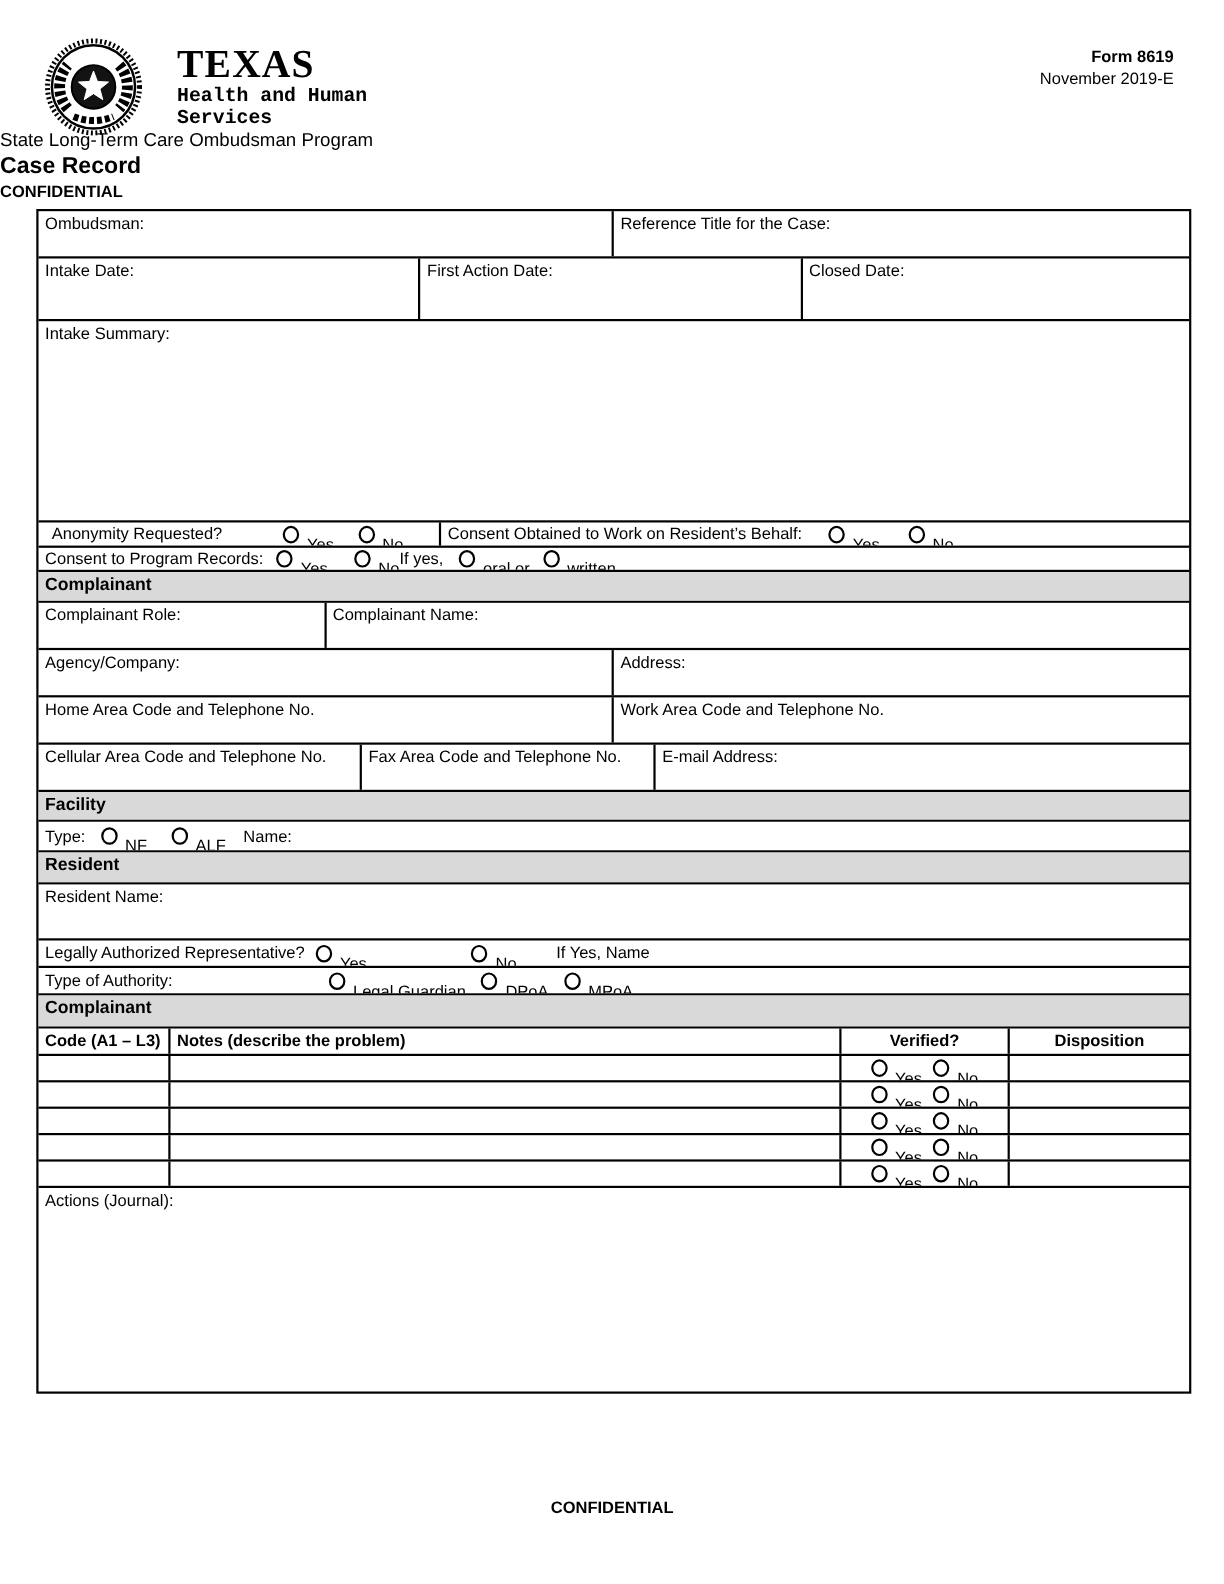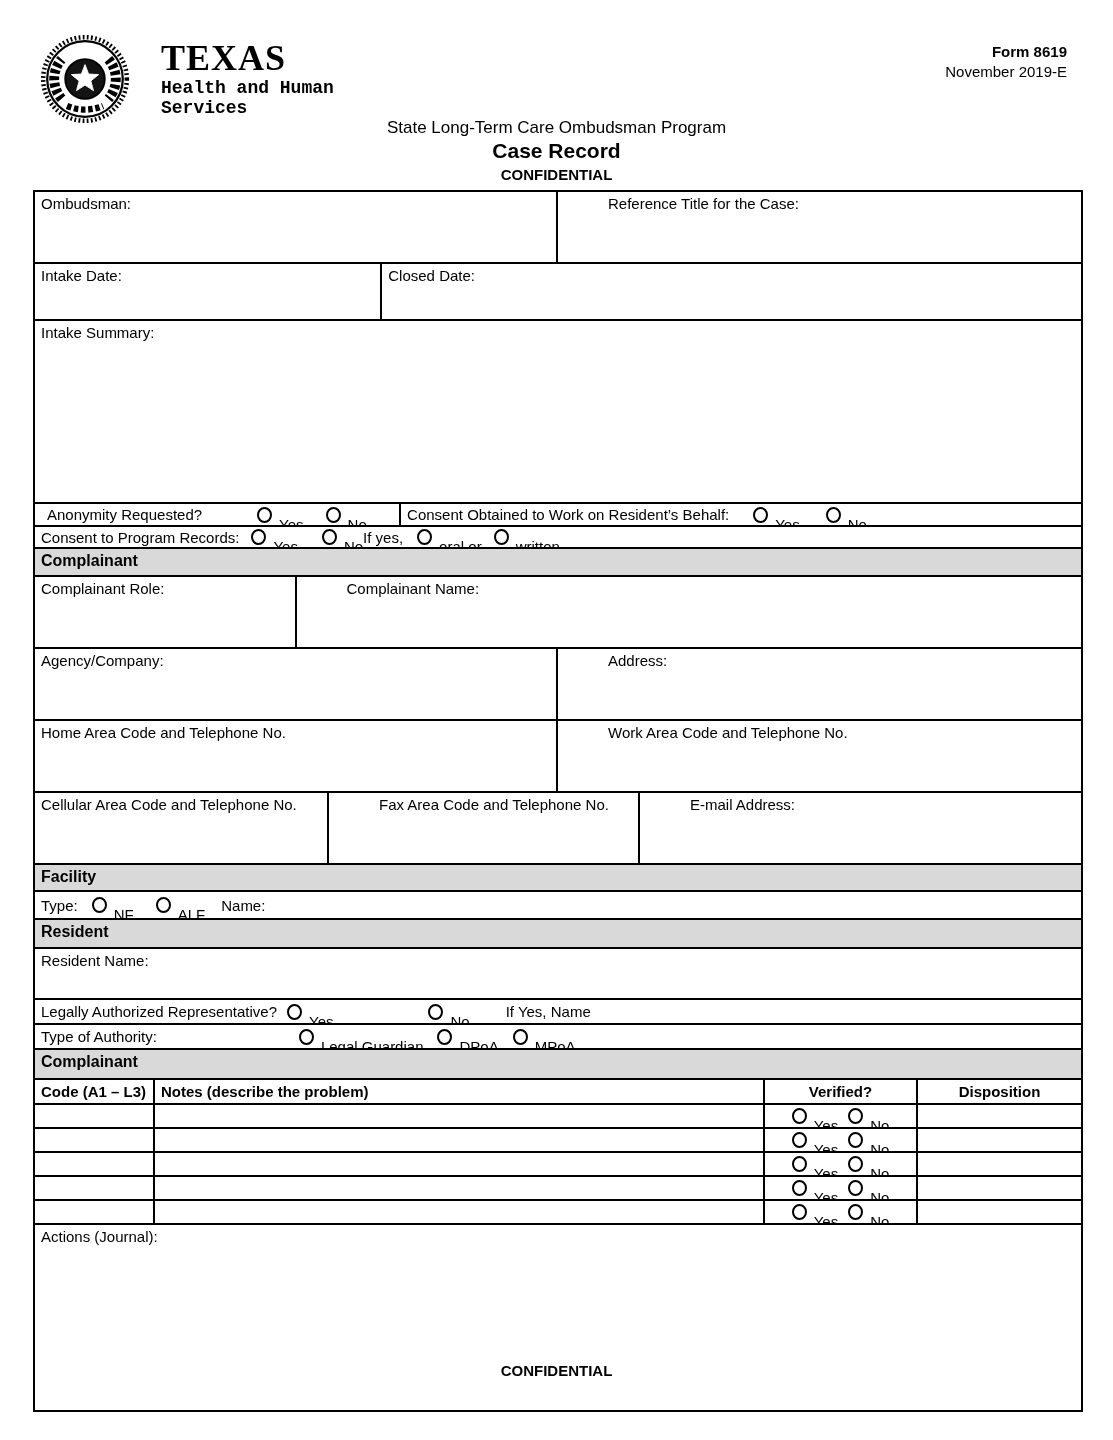--- a/index.html
+++ b/index.html
@@ -18,39 +18,39 @@
   .seal { width: 90px; height: 90px; }
   .logo-text .state {
     font-family: "Liberation Serif", serif; font-weight: bold;
     font-size: 36px; line-height: 1; letter-spacing: 1px;
   }
   .logo-text .agency { font-size: 18px; font-weight: bold; line-height: 1.1; margin-top: 3px; font-family: Liberation Mono, monospace; }
   .form-meta { text-align: right; font-size: 15px; line-height: 1.3; padding-top: 8px; }
   .form-meta .num { font-weight: bold; }
 
   
-  .title-block { position: absolute; top: 118px; left: 0; width: 100%; text-align: center; }
+  .title-block { position: absolute; top: 118px; left: 0; width: 100%; }
   .program-title { font-size: 17px; }
   .doc-title { font-size: 21px; font-weight: bold; margin-top: 1px; }
   .confidential-top { font-size: 15px; font-weight: bold; margin-top: 3px; }
 
   
   .form-table { position: absolute; left: 33px; top: 190px; width: 1050px;
     border: 2px solid #000; }
   .row { display: flex; border-bottom: 2px solid #000; align-items: stretch; }
   .row:last-child { border-bottom: none; }
   .cell { border-right: 2px solid #000; padding: 3px 6px; font-size: 15px; overflow: hidden; }
   .cell:last-child { border-right: none; }
   .label { font-size: 15px; }
   .bold { font-weight: bold; }
 
   .section-header { background: #d9d9d9; font-weight: bold; font-size: 16px;
     padding: 3px 6px; }
 
-  .h60 { height: 72px; gap: 44px; } .h57 { height: 57px; } .h183 { height: 183px; }
+  .h60 { height: 43px; } .h57 { height: 57px; } .h183 { height: 183px; }
   .h23 { height: 23px; } .h22 { height: 22px; } .h28 { height: 28px; }
   .h27 { height: 27px; } .h29 { height: 29px; } .h61 { height: 51px; }
   .h25 { height: 25px; } .h30 { height: 30px; } .h24 { height: 24px; }
   .h185 { height: 185px; }
 
   .w50 { flex: 0 0 50%; } .w33 { flex: 0 0 33.2%; } .flex1 { flex: 1 1 auto; }
   .w35 { flex: 0 0 35%; padding-left: 12px; } .w25 { flex: 0 0 25%; }
   .w294 { flex: 0 0 294px; } .w267 { flex: 0 0 267px; }
   .wcode { flex: 0 0 120px; } .wver { flex: 0 0 153px; } .wdisp { flex: 0 0 163px; }
 
@@ -109,20 +109,23 @@
       </div>
       <div class="cell flex1">
         <span class="label">Reference Title for the Case:</span>
       </div>
     </div>
 
     <div class="row h57">
       <div class="cell w33">
         <span class="label">Intake Date:</span>
       </div>
+      <div class="cell w33">
+        <span class="label">First Action Date:</span>
+      </div>
       <div class="cell flex1">
         <span class="label">Closed Date:</span>
       </div>
     </div>
 
     <div class="row h183">
       <div class="cell flex1">
         <span class="label">Intake Summary:</span>
       </div>
     </div>

